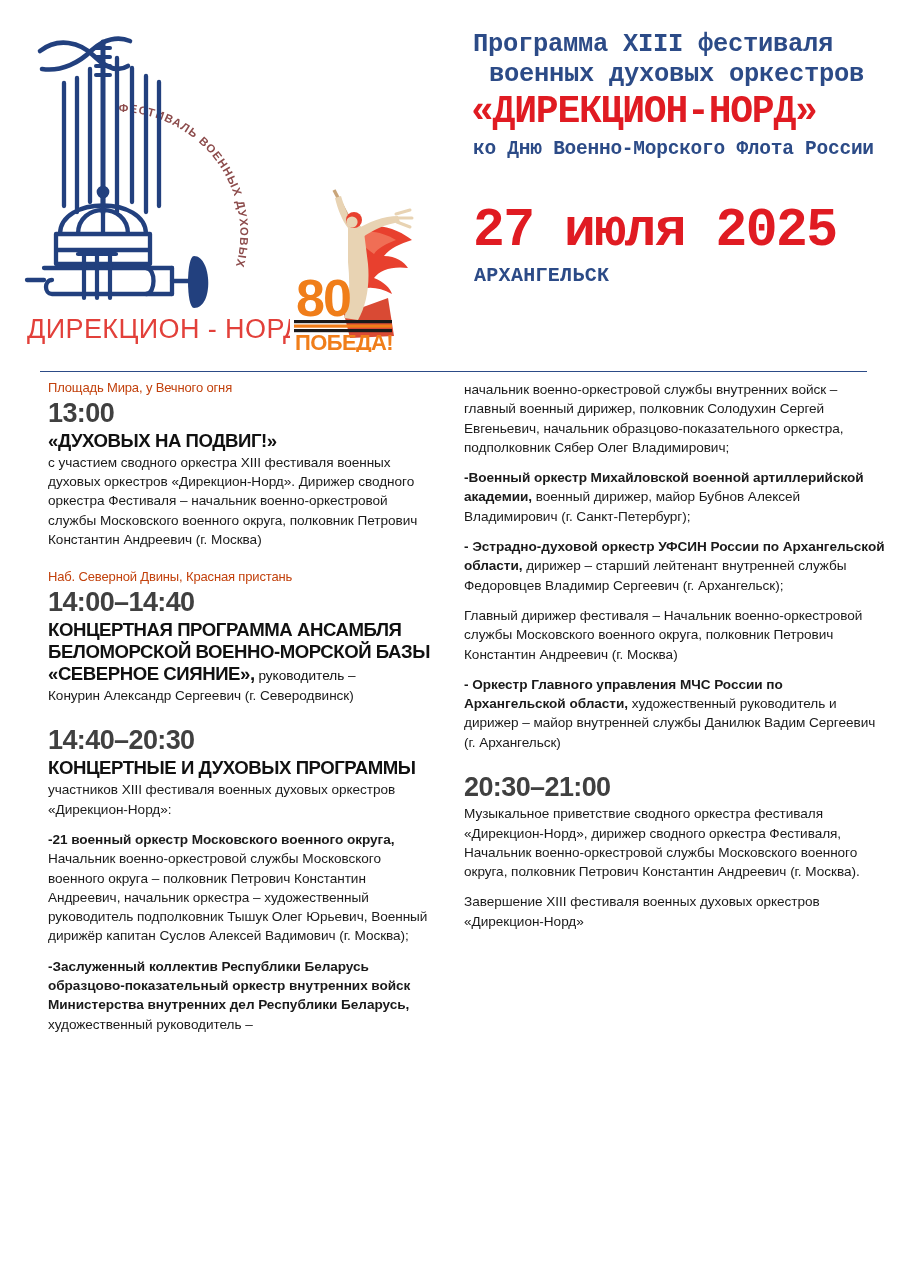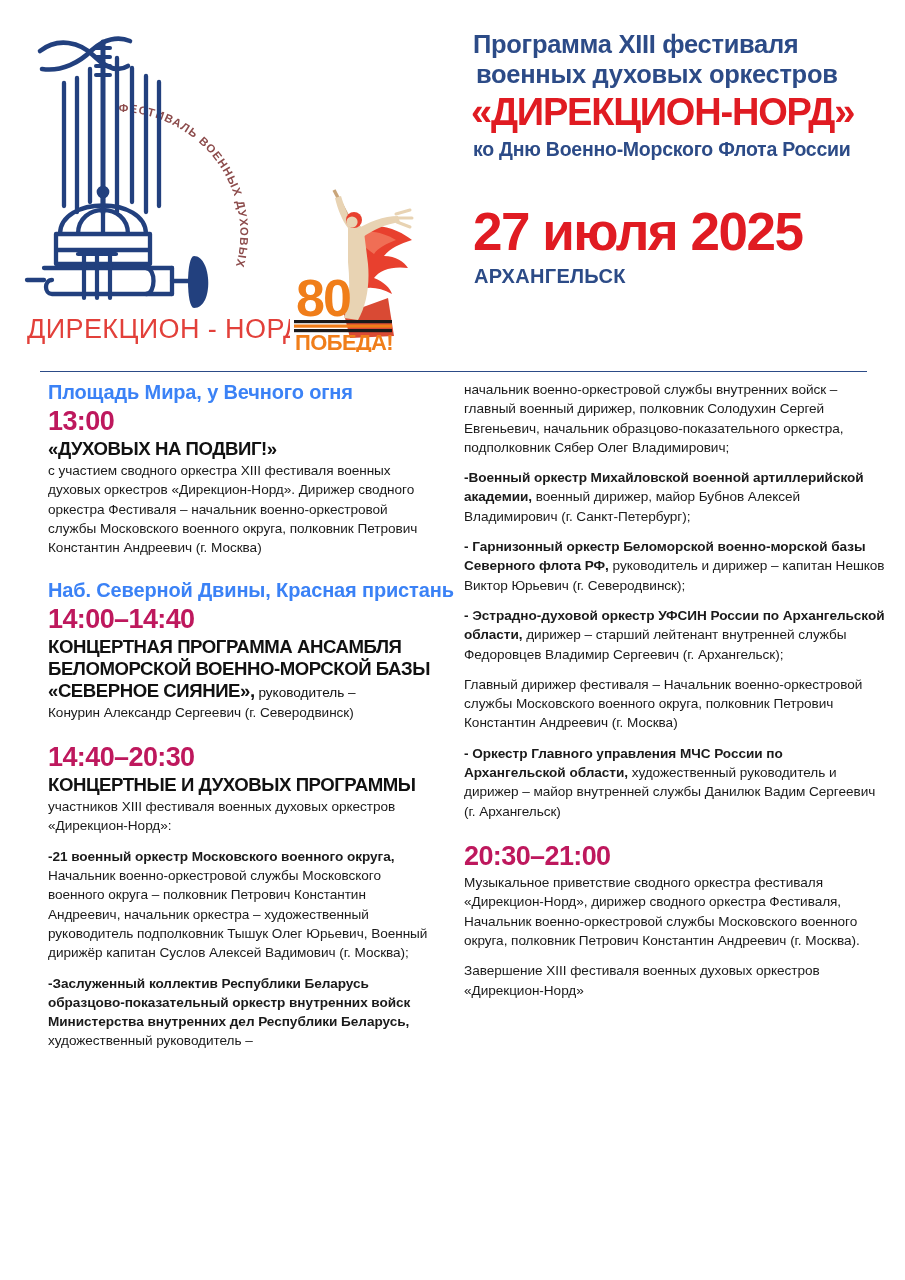--- a/index.html
+++ b/index.html
@@ -15,27 +15,27 @@
 
   
   .header{display:flex;height:360px;padding:0;box-sizing:border-box;}
 
   
   .logoblock{position:relative;width:452px;height:360px;flex:0 0 452px;}
   .logo-svg{position:absolute;left:22px;top:16px;}
   .pobeda-svg{position:absolute;left:292px;top:186px;}
 
   
-  .titleblock{position:relative;width:453px;padding-top:30px;box-sizing:border-box;}
+  .titleblock{position:relative;width:453px;padding-top:30px;box-sizing:border-box;font-family:Liberation Mono, monospace;}
   .t-line1,.t-line2{
     font-size:25.5px;font-weight:bold;color:#2C4B87;
     letter-spacing:-0.3px;line-height:1.16;white-space:nowrap;
   }
   .t-line1{margin-left:21px;}
-  .t-line2{margin-left:24px;}
+  .t-line2{margin-left:37px;}
   .t-big{
     font-size:38px;font-weight:bold;color:#E01B22;
     letter-spacing:-1.2px;line-height:1.12;margin-left:19px;margin-top:2px;
     white-space:nowrap;
   }
   .t-sub{
     font-size:19.5px;font-weight:bold;color:#2C4B87;
     letter-spacing:-0.25px;line-height:1.2;margin-left:21px;margin-top:4px;
     white-space:nowrap;
   }
@@ -60,25 +60,25 @@
   .columns{
     position:absolute;top:380px;left:0;width:905px;height:900px;
     display:flex;box-sizing:border-box;
   }
   .col{box-sizing:border-box;}
   .col-left{width:452px;padding-left:48px;padding-right:14px;}
   .col-right{width:453px;padding-left:12px;padding-right:20px;}
 
   
   .venue{
-    color:#3b82f6;font-weight:bold;font-size:20px;
+    color:#c2410c;font-weight:normal;font-size:13px;
     letter-spacing:-0.15px;line-height:1.2;margin:0 0 2px 0;white-space:nowrap;
   }
   .time{
-    color:#be185d;font-weight:bold;font-size:27px;
+    color:#404040;font-weight:bold;font-size:27px;
     letter-spacing:-0.6px;line-height:1.12;margin:0 0 2px 0;
   }
   .evt-title{
     color:#111111;font-weight:bold;font-size:18.6px;
     letter-spacing:-0.45px;line-height:1.18;margin:0 0 1px 0;
   }
   .evt-title .small{font-size:13.6px;font-weight:normal;letter-spacing:0;}
   .body{
     color:#1a1a1a;font-size:13.6px;line-height:1.42;
     margin:0;letter-spacing:-0.05px;
@@ -239,21 +239,20 @@
 
       <div class="body para"><b>-Заслуженный коллектив Республики Беларусь образцово-показательный оркестр внутренних войск Министерства внутренних дел Республики Беларусь,</b><span> художественный руководитель –</span></div>
     </div>
 
     <div class="col col-right">
 
       <div class="body para">начальник военно-оркестровой службы внутренних войск – главный военный дирижер, полковник Солодухин Сергей Евгеньевич, начальник образцово-показательного оркестра, подполковник Сябер Олег Владимирович;</div>
 
       <div class="body para"><b>-Военный оркестр Михайловской военной артиллерийской академии,</b><span> военный дирижер, майор Бубнов Алексей Владимирович (г. Санкт-Петербург);</span></div>
 
-      <div class="body para"><b>- Гарнизонный оркестр Беломорской военно-морской базы Северного флота РФ,</b><span> руководитель и дирижер – капитан Нешков Виктор Юрьевич (г. Северодвинск);</span></div>
 
       <div class="body para"><b>- Эстрадно-духовой оркестр УФСИН России по Архангельской области,</b><span> дирижер – старший лейтенант внутренней службы Федоровцев Владимир Сергеевич (г. Архангельск);</span></div>
 
       <div class="body para">Главный дирижер фестиваля – Начальник военно-оркестровой службы Московского военного округа, полковник Петрович Константин Андреевич (г. Москва)</div>
 
       <div class="body para"><b>- Оркестр Главного управления МЧС России по Архангельской области,</b><span> художественный руководитель и дирижер – майор внутренней службы Данилюк Вадим Сергеевич (г. Архангельск)</span></div>
 
       <div class="gap-sm"></div>
 
       <div>

